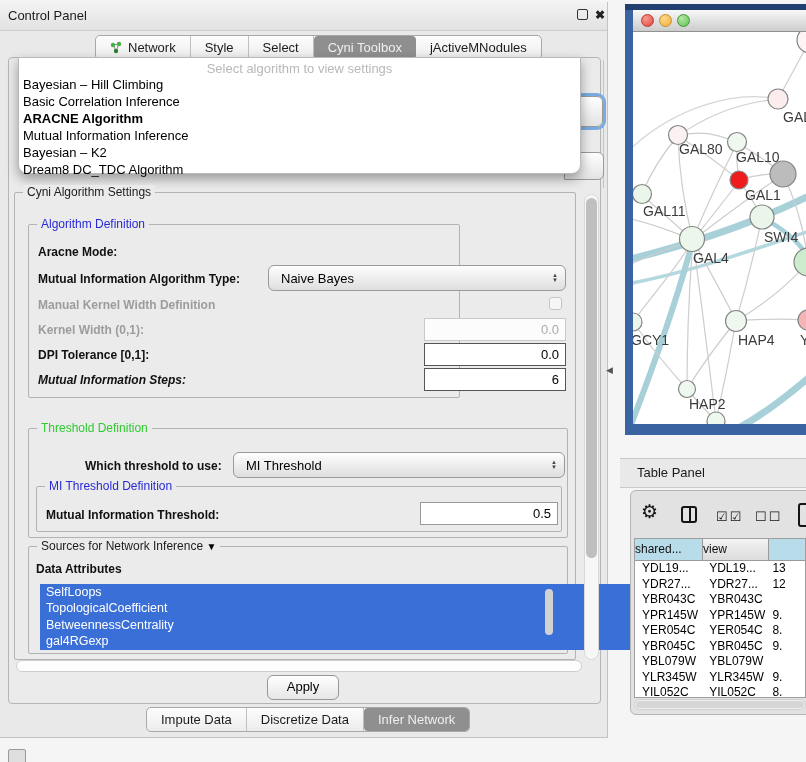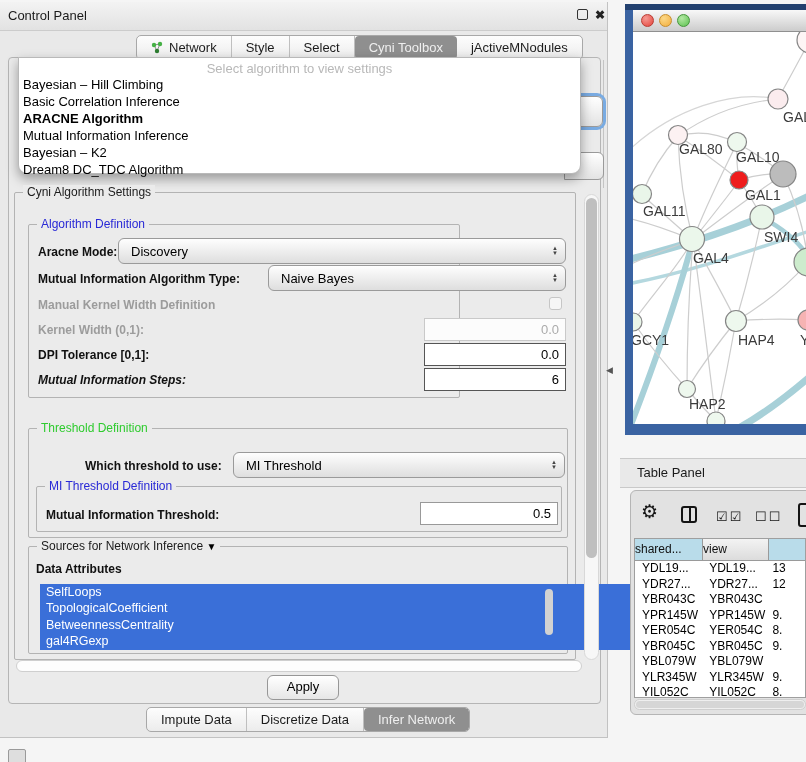--- a/index.html
+++ b/index.html
@@ -13,21 +13,21 @@
     border:1px solid #c2c2c2;border-left:none;box-sizing:border-box;}
   #cp-titlebar{left:0;top:2px;width:607px;height:28px;
     background:linear-gradient(#f3f3f3,#e2e2e2);border-bottom:1px solid #cccccc;}
   #cp-title{left:8px;top:8px;font-size:13px;color:#1a1a1a;}
   .winbtn{top:9px;width:12px;height:12px;font-size:12px;color:#222;line-height:12px;text-align:center;}
   #cp-float{left:577px;border:1.5px solid #333;width:9px;height:9px;border-radius:2px;}
   #cp-close{left:594px;font-weight:bold;}
 
   
   #tabbar{left:95px;top:35px;height:23px;display:flex;border:1px solid #a8a8a8;
-    border-radius:5px;overflow:hidden;background:linear-gradient(#fdfdfd,#ececec);margin-left:41px;}
+    border-radius:5px;overflow:hidden;background:linear-gradient(#fdfdfd,#ececec);}
   .tab{font-size:13px;color:#1c1c1c;padding:0 14px;display:flex;align-items:center;gap:5px;
     border-right:1px solid #bfbfbf;white-space:nowrap;}
   .tab:last-child{border-right:none;}
   .tab.selected{background:#8f8f8f;color:#efefef;border-radius:4px;border-right:none;}
 
   
   #tab-content{left:8px;top:57px;width:591px;height:645px;background:#ebebeb;
     border:1px solid #b5b5b5;border-radius:4px;}
 
   
@@ -194,27 +194,20 @@
 
   <div class="abs groupbox" style="left:14px;top:192px;width:562px;height:468px;">
     <span class="legend black">Cyni Algorithm Settings</span>
   </div>
 
   <div class="abs groupbox" style="left:28px;top:224px;width:432px;height:174px;text-align:right;">
     <span class="legend blue">Algorithm Definition</span>
   </div>
 
   <div class="abs flabel" style="left:38px;top:245px;">Aracne Mode:</div>
-  <div class="abs combo" style="left:118px;top:238px;width:448px;height:26px;">
-    <span class="cval">Discovery</span>
-    <span class="arrows">
-        <span>▲</span>
-        <span>▼</span>
-      </span>
-  </div>
 
   <div class="abs flabel" style="left:38px;top:272px;">Mutual Information Algorithm Type:</div>
   <div class="abs combo" style="left:268px;top:265px;width:298px;height:26px;">
     <span class="cval">Naive Bayes</span>
     <span class="arrows">
         <span>▲</span>
         <span>▼</span>
       </span>
   </div>
 

